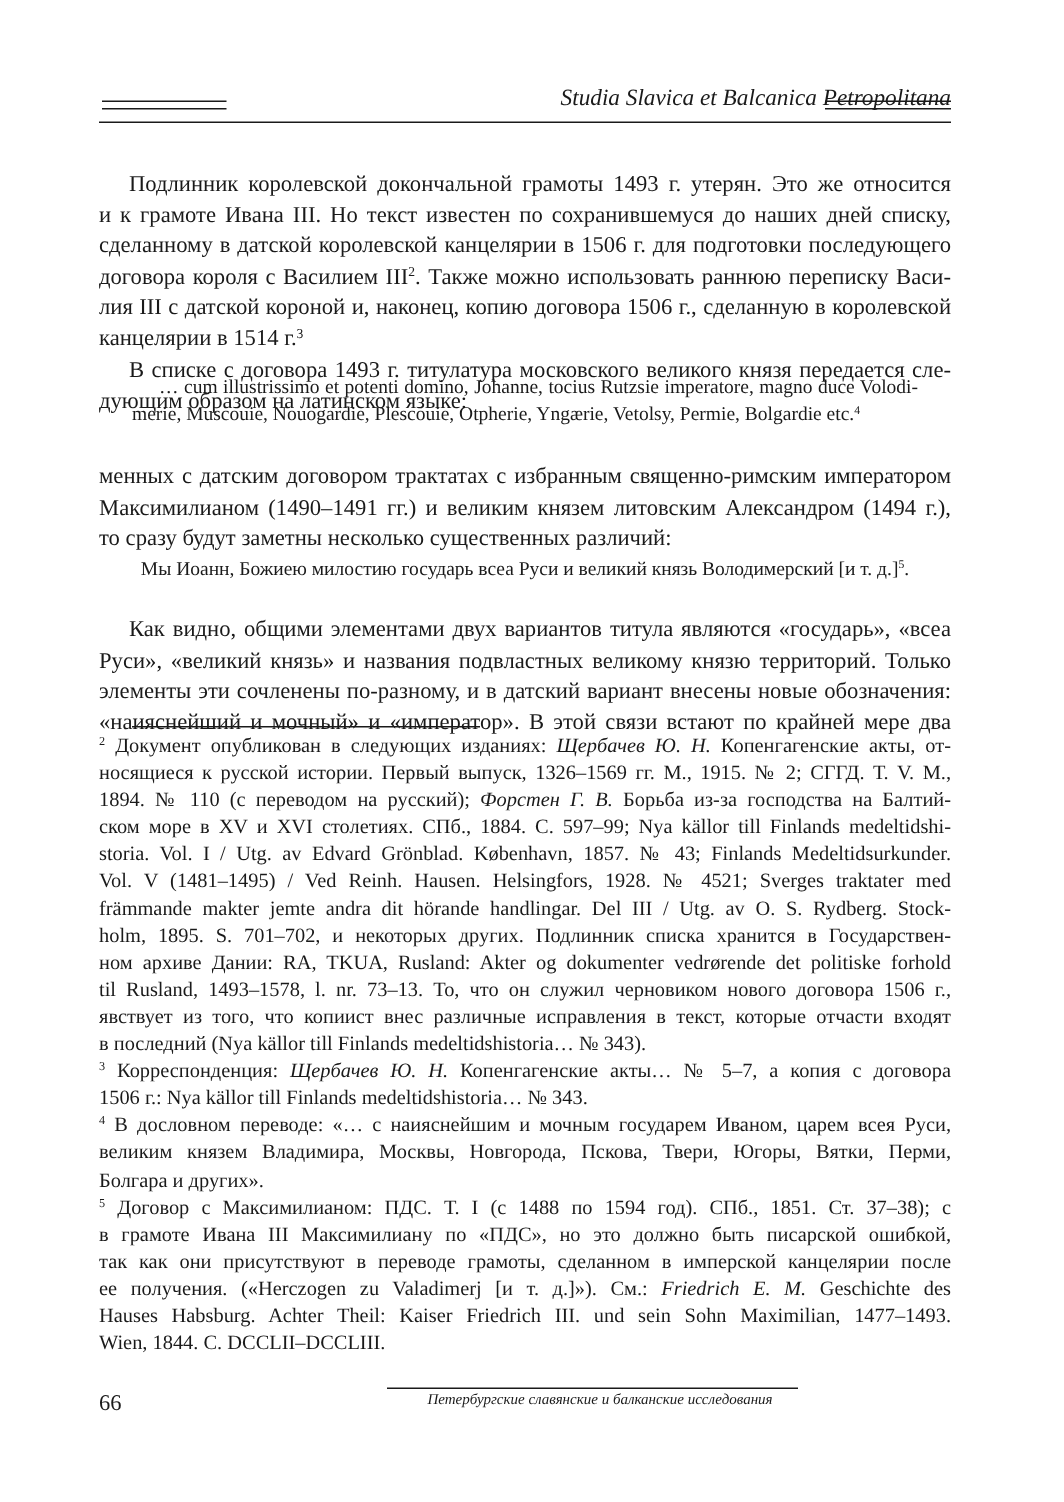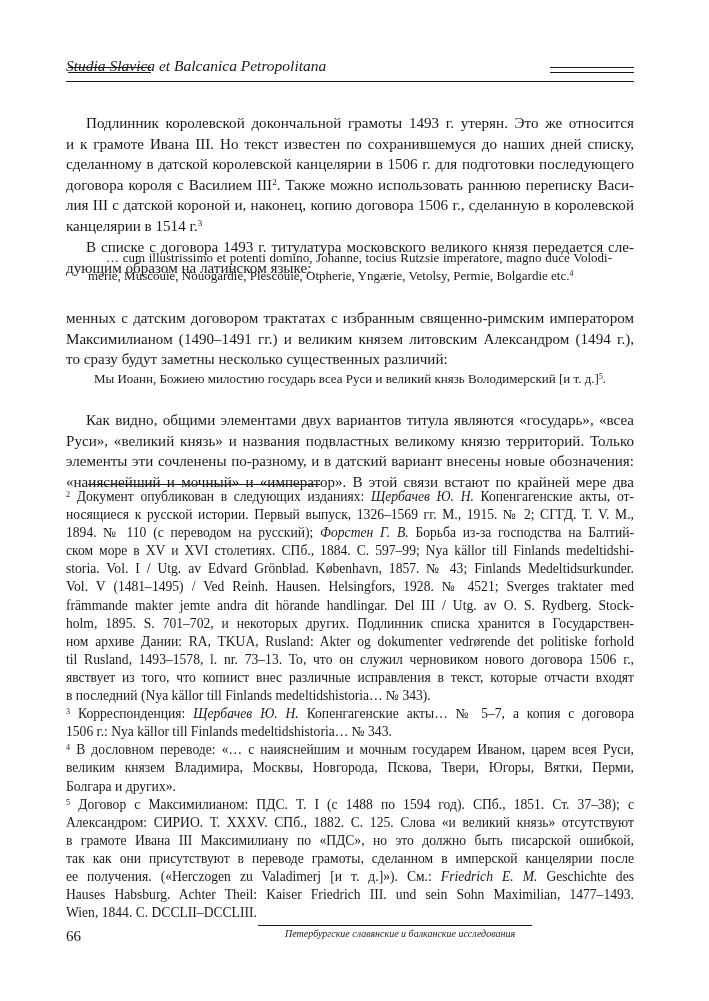--- a/index.html
+++ b/index.html
@@ -1,19 +1,19 @@
 <!DOCTYPE html>
 <html><head>
 <meta charset="utf-8">
 <style>
   html, body { margin: 0; padding: 0; background: #ffffff; }
   body { width: 709px; height: 1001px; position: relative; overflow: hidden;
          font-family: "Liberation Serif", serif; color: #1a1a1a; }
   .hline { position: absolute; height: 1px; background: #1a1a1a; }
-  .running-head { position: absolute; left: 66px; width: 568px; top: 57px; text-align: left;
+  .running-head { position: absolute; left: 66px; width: 568px; top: 57px; text-align: right;
                   font-style: italic; font-size: 15.5px; line-height: 18px; }
   .body-text { position: absolute; left: 66px; width: 568px; font-size: 15.1px; line-height: 20.6px;
                text-align: justify; margin-top: 18px; }
   .quote { position: absolute; left: 88px; width: 524px; font-size: 13px; line-height: 17.5px; }
   .fn { position: absolute; left: 66px; width: 568px; font-size: 13.6px; line-height: 18.1px; }
   .ln { display: block; white-space: nowrap; text-align: justify; text-align-last: justify; }
   .ln.last { text-align-last: left; }
   sup { font-size: 0.6em; vertical-align: 0.55em; line-height: 0; }
   i { font-style: italic; }
   .page-num { position: absolute; left: 66px; top: 928px; font-size: 15px; }
@@ -84,21 +84,20 @@
   <span class="ln last">в последний (Nya källor till Finlands medeltidshistoria… № 343).</span>
 
   <span class="ln"><sup>3</sup> <span>Корреспонденция: </span><i>Щербачев Ю. Н.</i><span> Копенгагенские акты… № 5–7, а копия с договора</span></span>
   <span class="ln last">1506 г.: Nya källor till Finlands medeltidshistoria… № 343.</span>
 
   <span class="ln"><sup>4</sup> <span>В дословном переводе: «… с наияснейшим и мочным государем Иваном, царем всея Руси,</span></span>
   <span class="ln">великим князем Владимира, Москвы, Новгорода, Пскова, Твери, Югоры, Вятки, Перми,</span>
   <span class="ln last">Болгара и других».</span>
 
   <span class="ln"><sup>5</sup> <span>Договор с Максимилианом: ПДС. Т. I (с 1488 по 1594 год). СПб., 1851. Ст. 37–38); с</span></span>
-  <span class="ln">Александром: СИРИО. Т. XXXV. СПб., 1882. С. 125. Слова «и великий князь» отсутствуют</span>
   <span class="ln">в грамоте Ивана III Максимилиану по «ПДС», но это должно быть писарской ошибкой,</span>
   <span class="ln">так как они присутствуют в переводе грамоты, сделанном в имперской канцелярии после</span>
   <span class="ln"><span>ее получения. («Herczogen zu Valadimerj [и т. д.]»). См.: </span><i>Friedrich E. M.</i><span> Geschichte des</span></span>
   <span class="ln">Hauses Habsburg. Achter Theil: Kaiser Friedrich III. und sein Sohn Maximilian, 1477–1493.</span>
   <span class="ln last">Wien, 1844. С. DCCLII–DCCLIII.</span>
 </div>
 
 <div class="hline" style="left:258px; top:925px; width:274px;"></div>
 <div class="page-num">66</div>
 <div class="foot-title">Петербургские славянские и балканские исследования</div>

